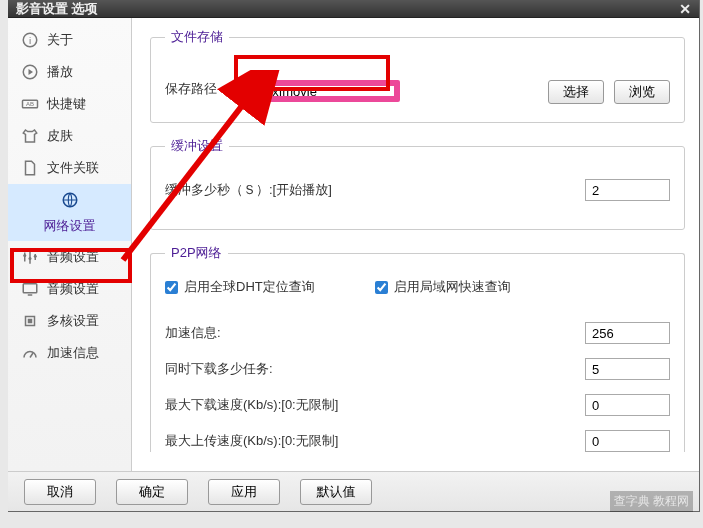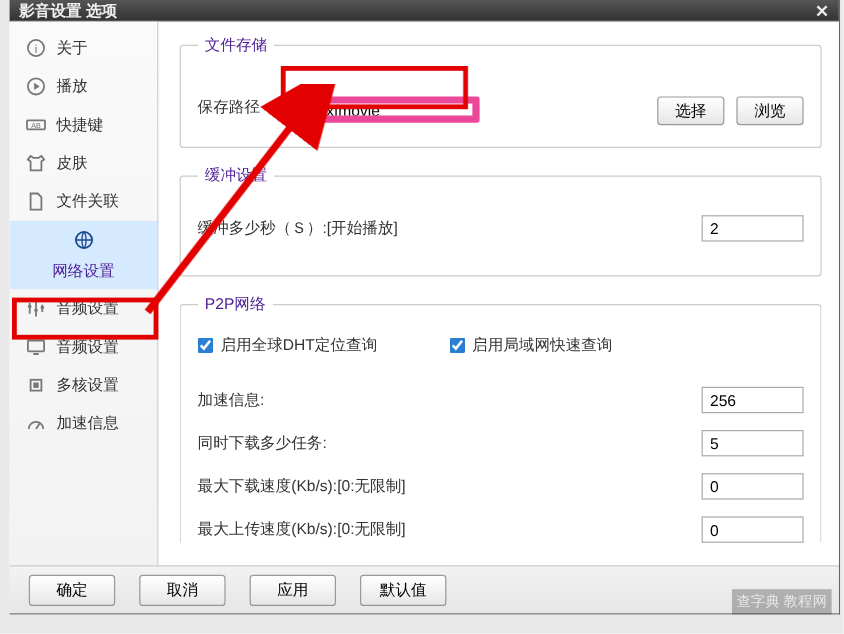--- a/index.html
+++ b/index.html
@@ -354,22 +354,22 @@
         <div class="numrow" style="margin-bottom:0">
           <span class="label">最大上传速度(Kb/s):[0:无限制]</span>
           <input type="text" value="0" style="">
         </div>
       </fieldset>
 
     </div>
   </div>
 
   <div class="footer">
+    <button class="btn">取消</button>
     <button class="btn">确定</button>
-    <button class="btn">取消</button>
     <button class="btn">应用</button>
     <button class="btn">默认值</button>
   </div>
 </div>
 
 <div class="annot annot-path"></div>
 <div class="annot annot-side"></div>
 <svg class="arrow" viewBox="0 0 200 200">
   <defs>
     <marker id="ah" markerWidth="12" markerHeight="12" refX="2" refY="5" orient="auto">

